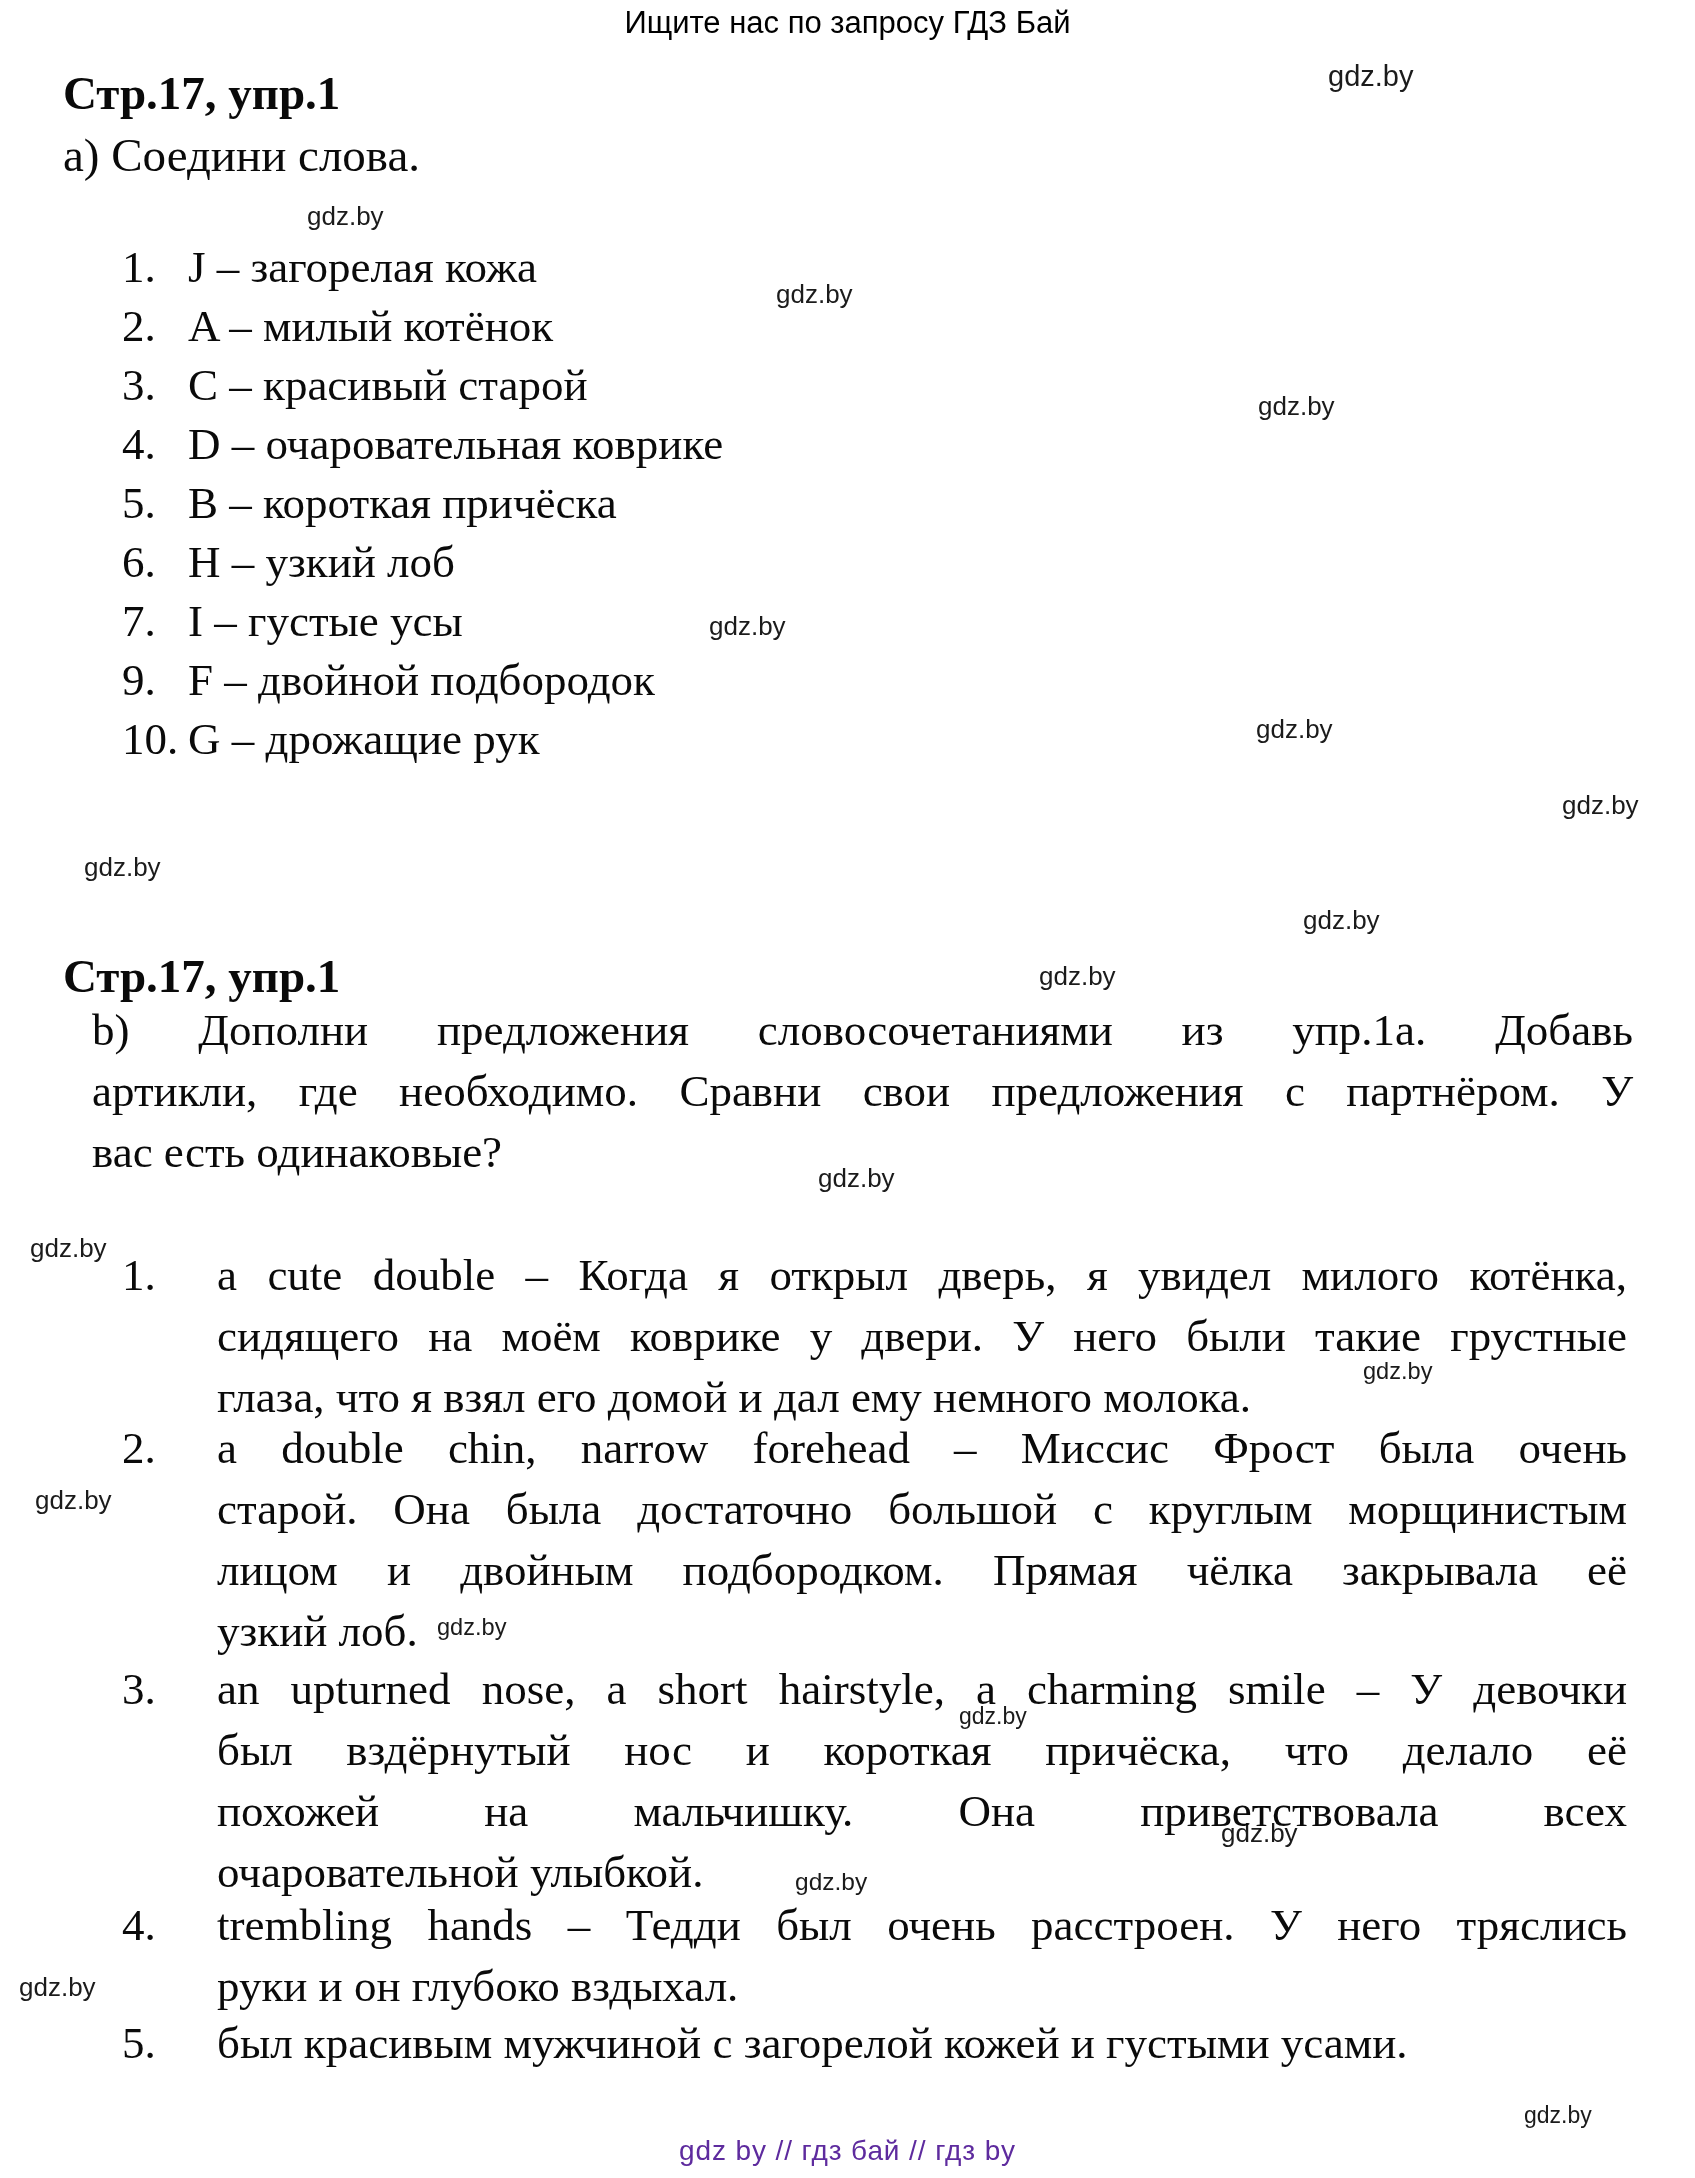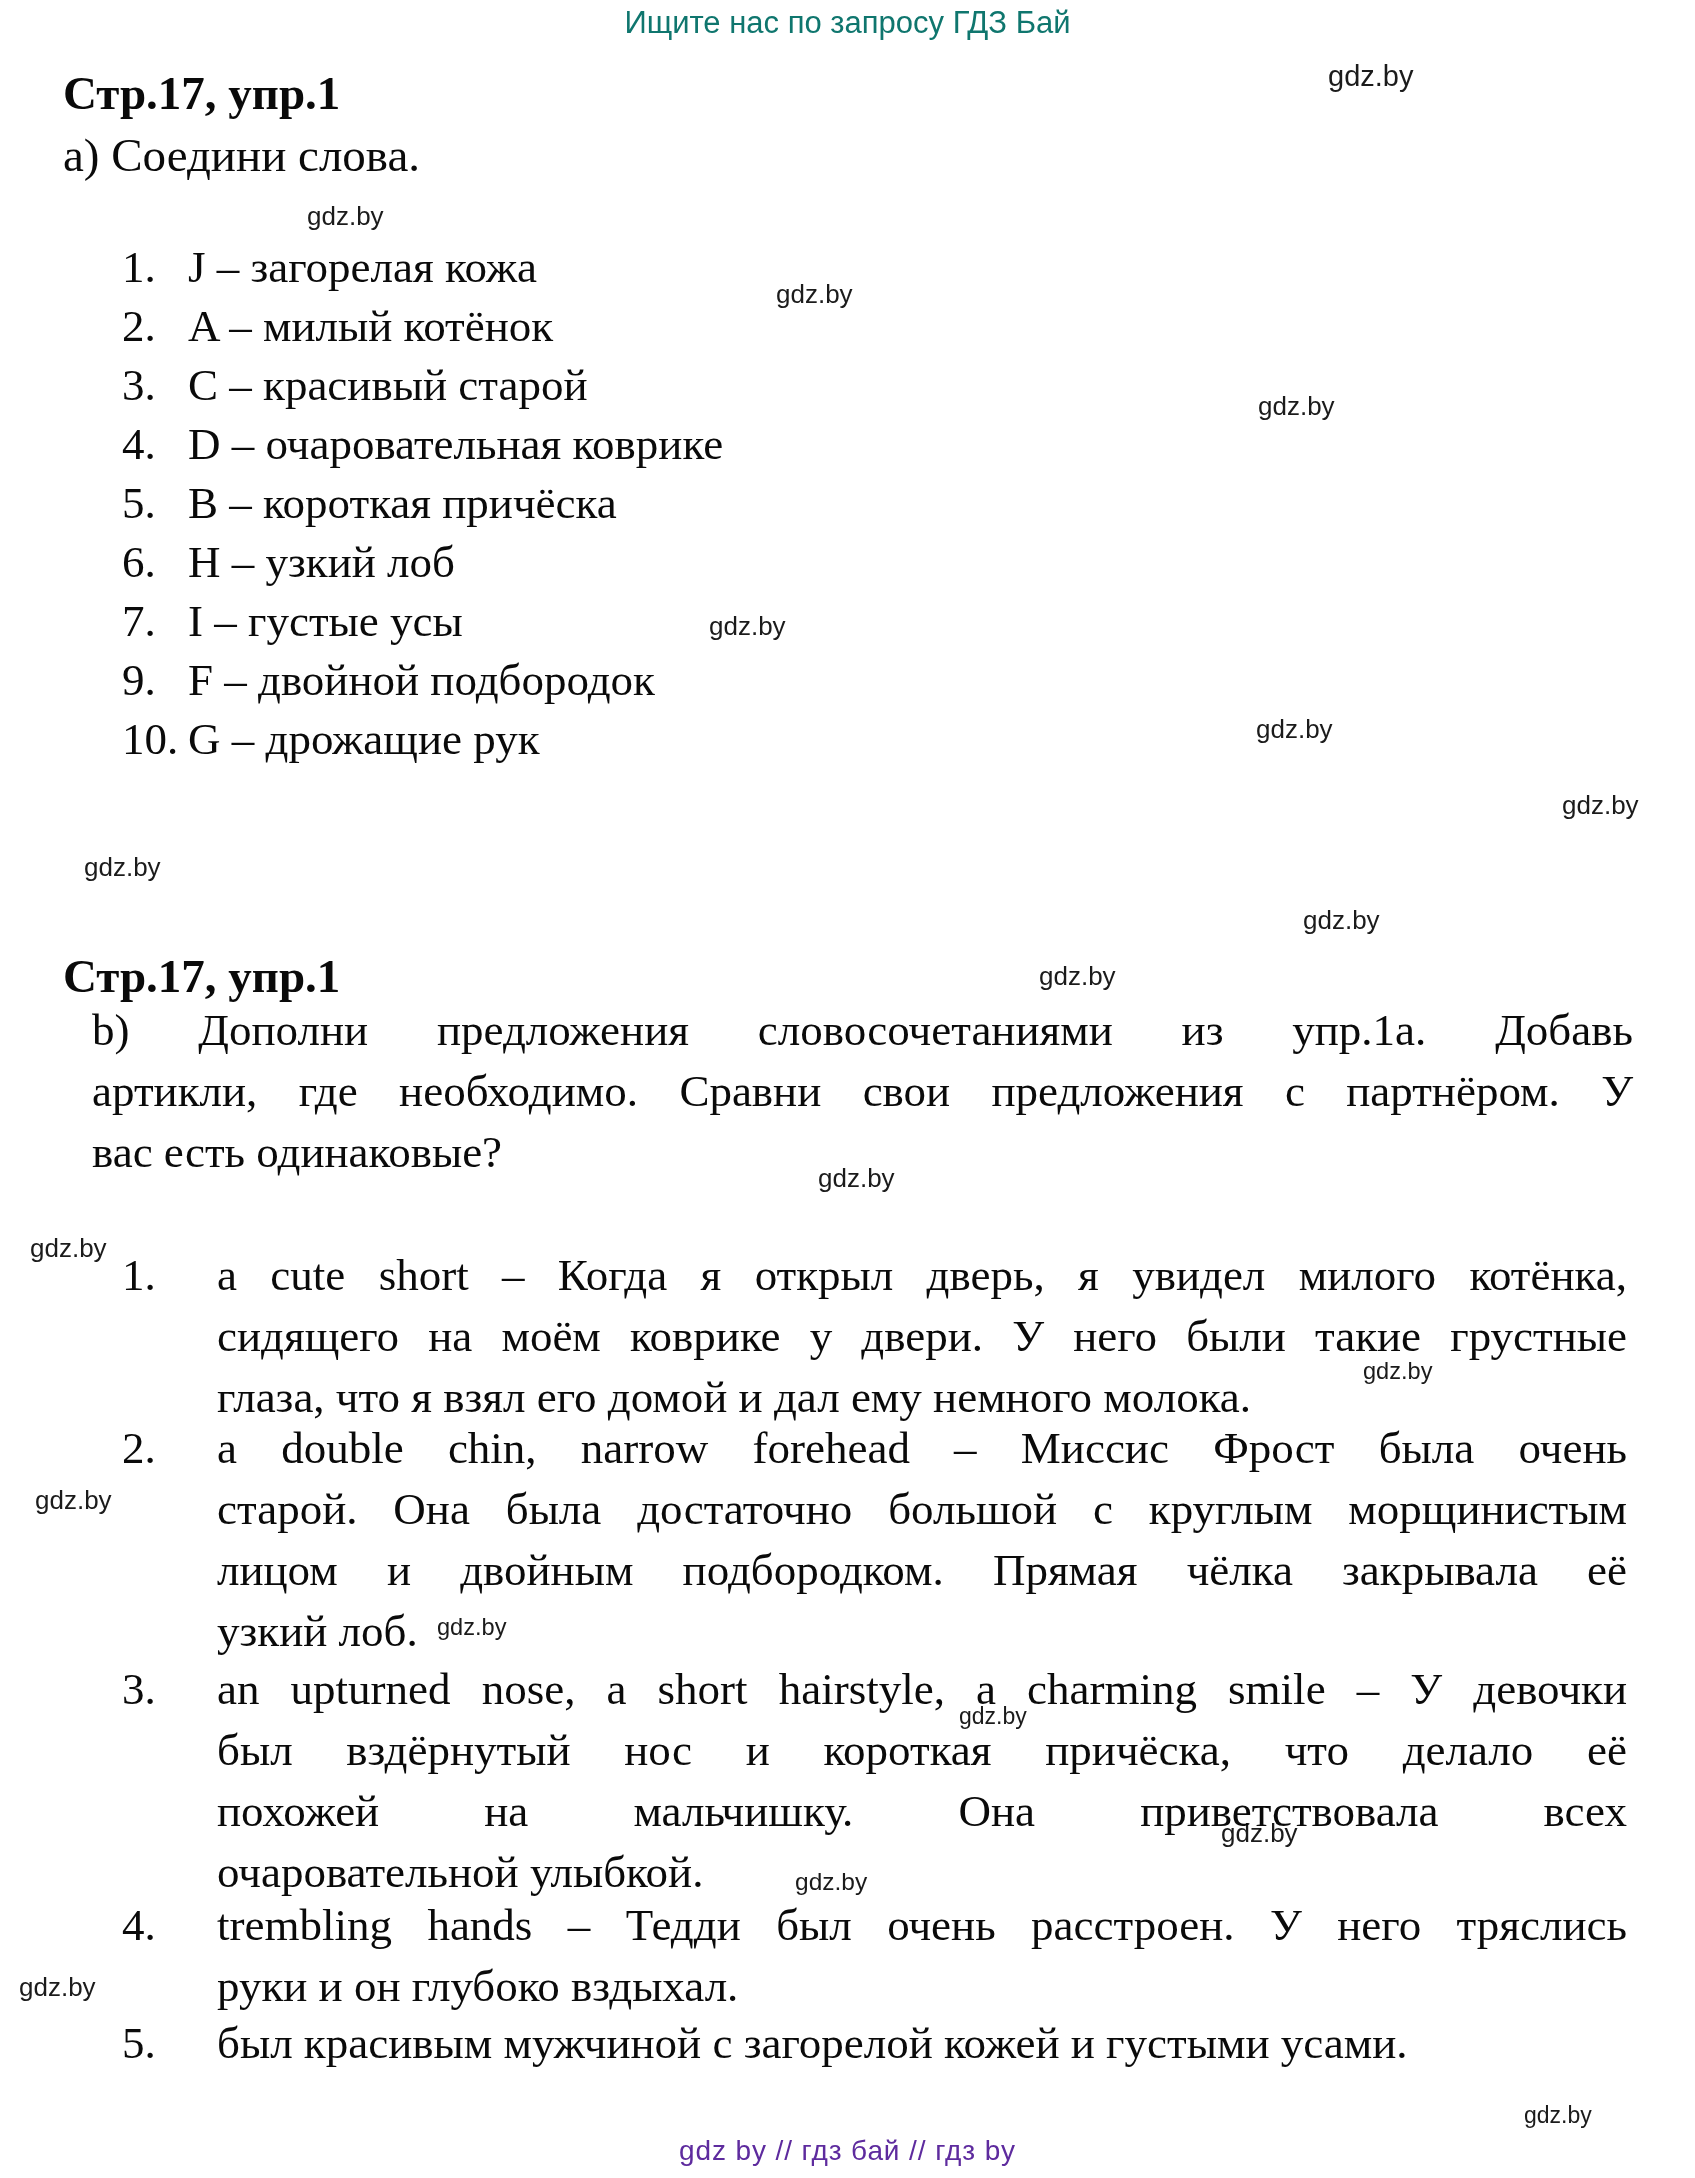--- a/index.html
+++ b/index.html
@@ -10,21 +10,21 @@
     font-family:"Liberation Serif",serif;
     color:#0a0a0a;
     overflow:hidden;
   }
   
   .promo{
     position:absolute;top:3.5px;left:0;right:0;
     text-align:center;
     font-family:"Liberation Sans",sans-serif;
     font-size:31px;line-height:38px;
-    color:#0f766e;
+    color:#000000;
   }
   .footer{
     position:absolute;top:2135px;left:0;right:0;
     text-align:center;
     font-family:"Liberation Sans",sans-serif;
     font-size:28px;
     color:#5e2b9e;
     letter-spacing:0.9px;
   }
   .wm{
@@ -138,21 +138,21 @@
   <div class="h-ex h2">Стр.17, упр.1</div>
 
   <div class="b-intro">
     <div class="b-line j">b) Дополни предложения словосочетаниями из упр.1а. Добавь</div>
     <div class="b-line j">артикли, где необходимо. Сравни свои предложения с партнёром. У</div>
     <div class="b-line l">вас есть одинаковые?</div>
   </div>
 
   <div class="b-item b-item1">
     <span class="num">1.</span>
-    <div class="b-line j">a cute short – Когда я открыл дверь, я увидел милого котёнка,</div>
+    <div class="b-line j">a cute double – Когда я открыл дверь, я увидел милого котёнка,</div>
     <div class="b-line j">сидящего на моём коврике у двери. У него были такие грустные</div>
     <div class="b-line l">глаза, что я взял его домой и дал ему немного молока.</div>
   </div>
 
   <div class="b-item b-item2">
     <span class="num">2.</span>
     <div class="b-line j">a double chin, narrow forehead – Миссис Фрост была очень</div>
     <div class="b-line j">старой. Она была достаточно большой с круглым морщинистым</div>
     <div class="b-line j">лицом и двойным подбородком. Прямая чёлка закрывала её</div>
     <div class="b-line l">узкий лоб.</div>

